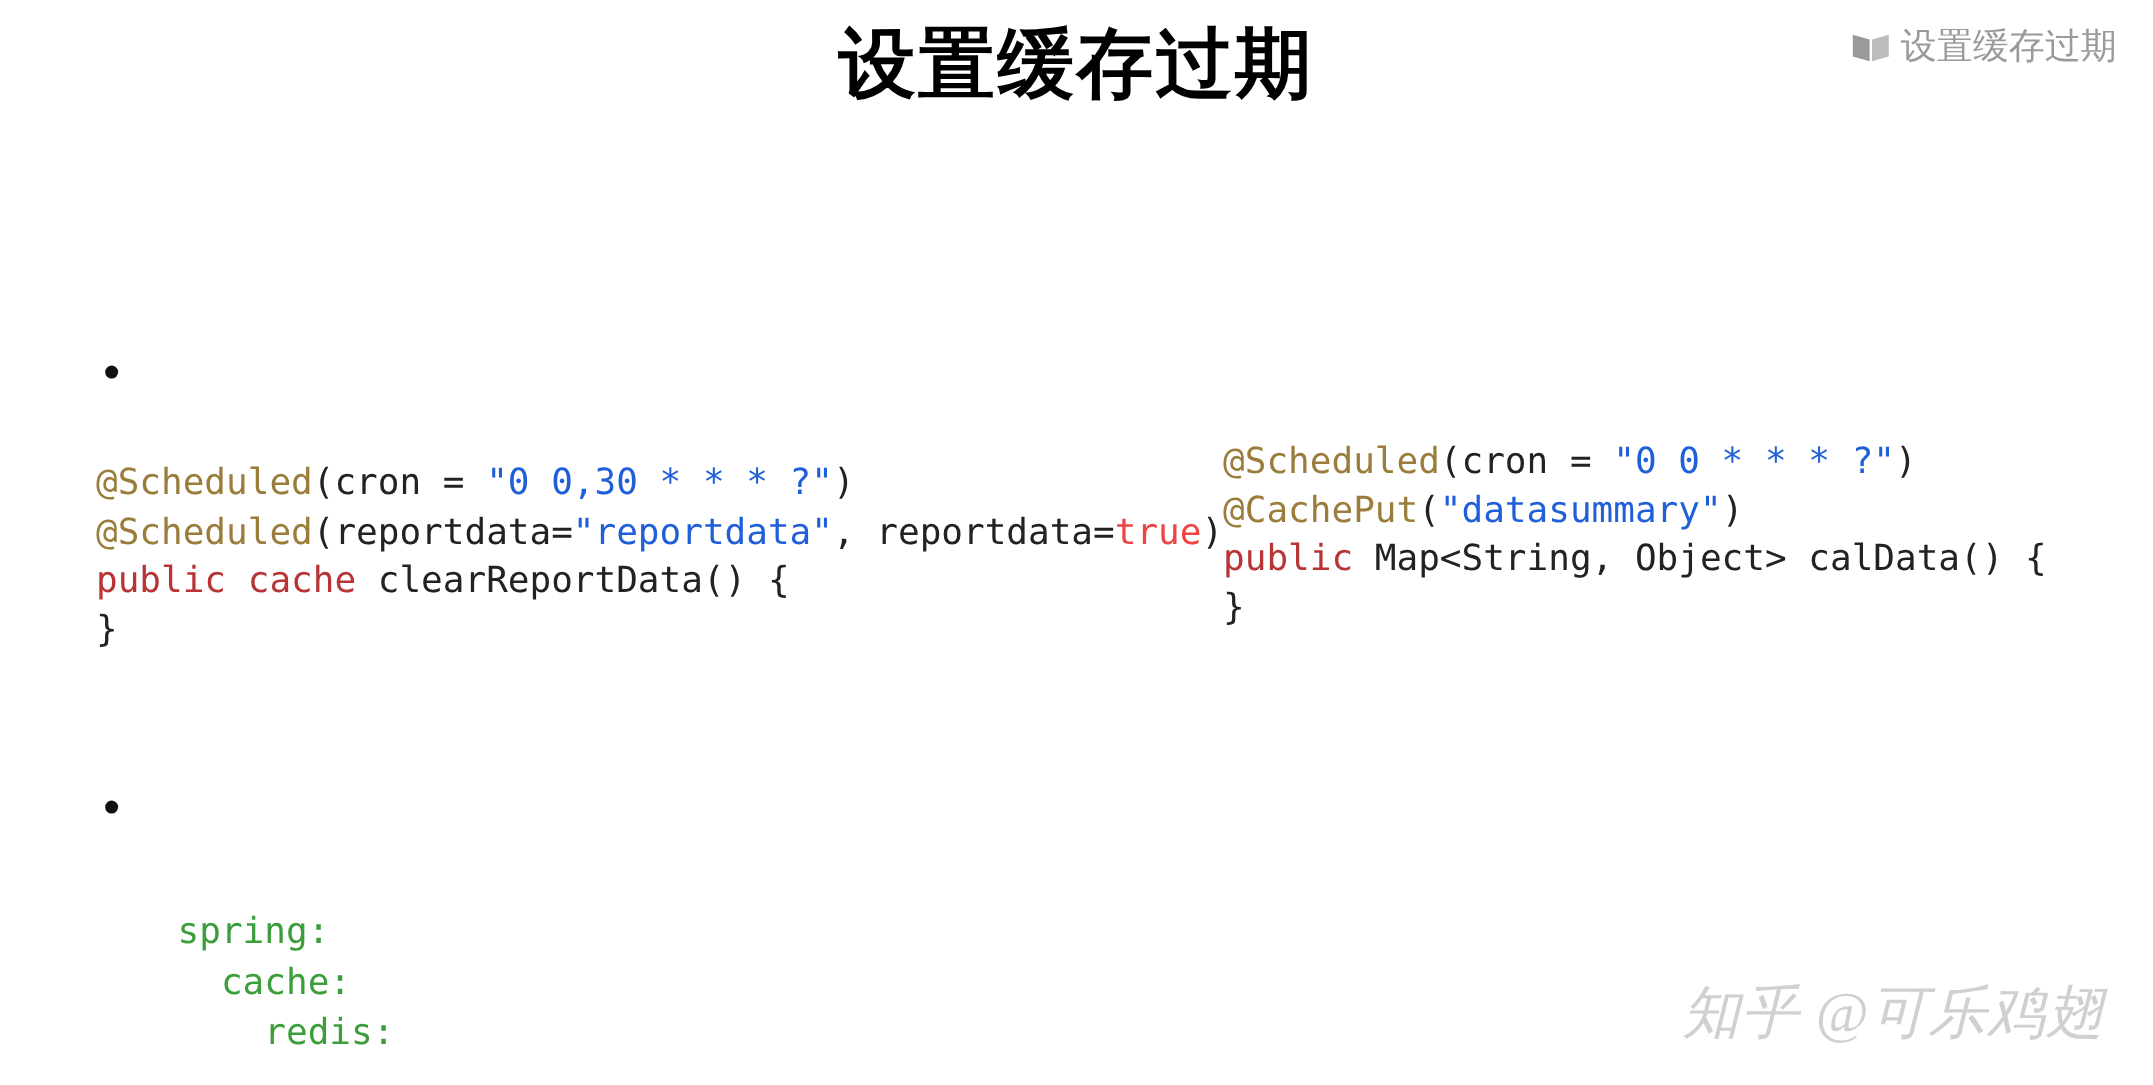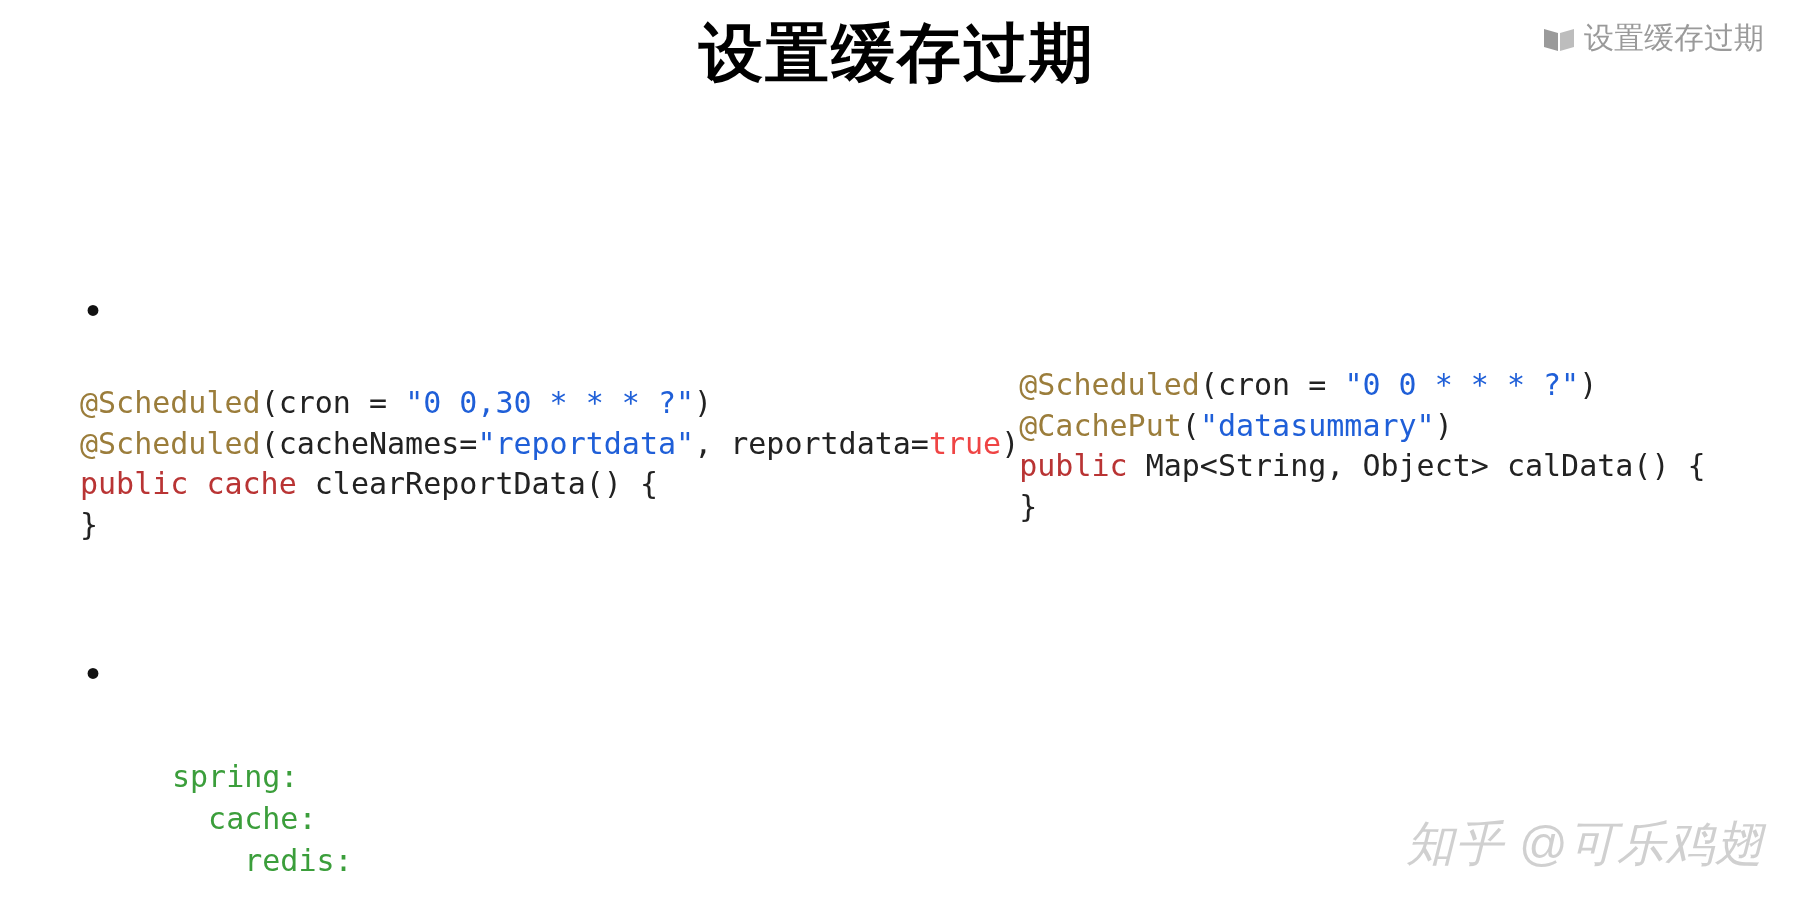--- a/index.html
+++ b/index.html
@@ -70,41 +70,41 @@
       flex: 1;
       font-family: "Menlo", "Consolas", monospace;
       font-size: 30px;
       line-height: 1.35;
       white-space: pre;
       color: #222;
       margin-top: -18px;
     }
     .yaml-block {
       margin-top: 55px;
-      margin-left: 112px;
+      margin-left: 88px;
       font-family: "Menlo", "Consolas", monospace;
       font-size: 30px;
       line-height: 1.4;
       white-space: pre;
     }
     .attr    { color: #9b7d3b; }
     .str     { color: #1f5fd8; }
     .kw      { color: #b93434; }
     .bool    { color: #ef4444; }
     .yaml-key{ color: #3b9e3b; }
     .watermark {
       position: absolute;
-      right: 30px;
+      right: 40px;
       bottom: 28px;
       font-size: 48px;
       color: rgba(120,120,120,0.35);
       font-style: italic;
       letter-spacing: 1px;
       pointer-events: none;
-      font-family: Liberation Sans, sans-serif;
+      font-family: Liberation Serif, serif;
     }
   </style>
 </head>
 <body>
 
 <div class="logo-topright">
   <span class="logo-icon">
     <svg viewBox="0 0 34 28" width="34" height="28">
       <path d="M2 4 L16 8 L16 26 L2 22 Z" fill="#9a9a9a"></path>
       <path d="M32 4 L18 8 L18 26 L32 22 Z" fill="#bdbdbd"></path>
@@ -116,21 +116,21 @@
 <h1 class="title">设置缓存过期</h1>
 
 <div class="bullets">
 
   <div class="bullet bullet1">
     <span class="bullet-dot">•</span>
   </div>
 
   <div class="code-row">
     <div class="code-left"><span class="attr">@Scheduled</span><span>(cron = </span><span class="str">"0 0,30 * * * ?"</span><span>)</span>
-<span class="attr">@Scheduled</span><span>(cacheNames=</span><span class="str">"reportdata"</span><span>, reportdata=</span><span class="bool">true</span><span>)</span>
+<span class="attr">@Scheduled</span><span>(reportdata=</span><span class="str">"reportdata"</span><span>, reportdata=</span><span class="bool">true</span><span>)</span>
 <span class="kw">public</span> <span class="kw">cache</span><span> clearReportData() {</span>
 <span>}</span></div>
     <div class="code-right"><span class="attr">@Scheduled</span><span>(cron = </span><span class="str">"0 0 * * * ?"</span><span>)</span>
 <span class="attr">@CachePut</span><span>(</span><span class="str">"datasummary"</span><span>)</span>
 <span class="kw">public</span><span> Map&lt;String, Object&gt; calData() {</span>
 <span>}</span></div>
   </div>
 
   <div class="bullet bullet2">
     <span class="bullet-dot">•</span>

